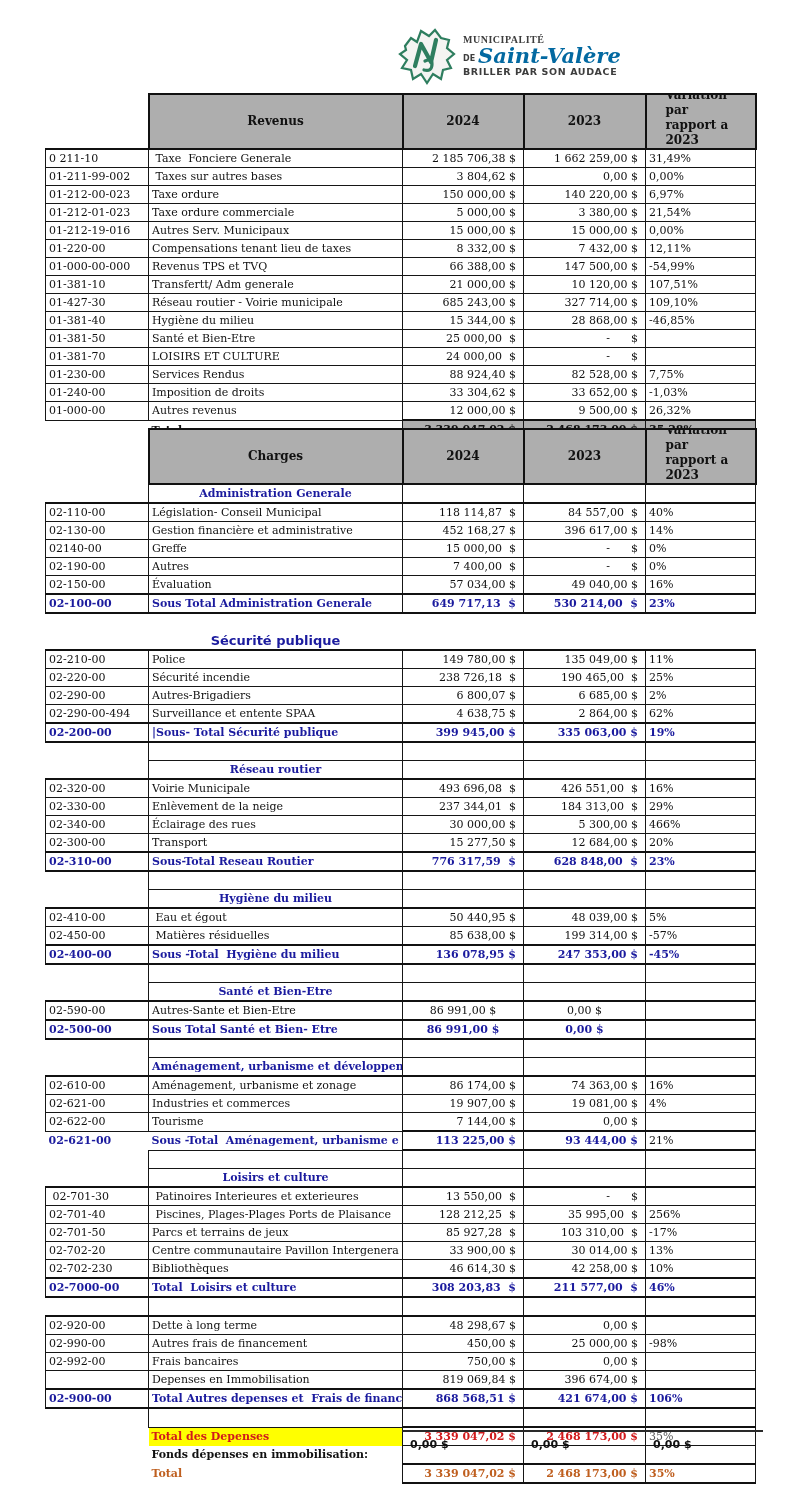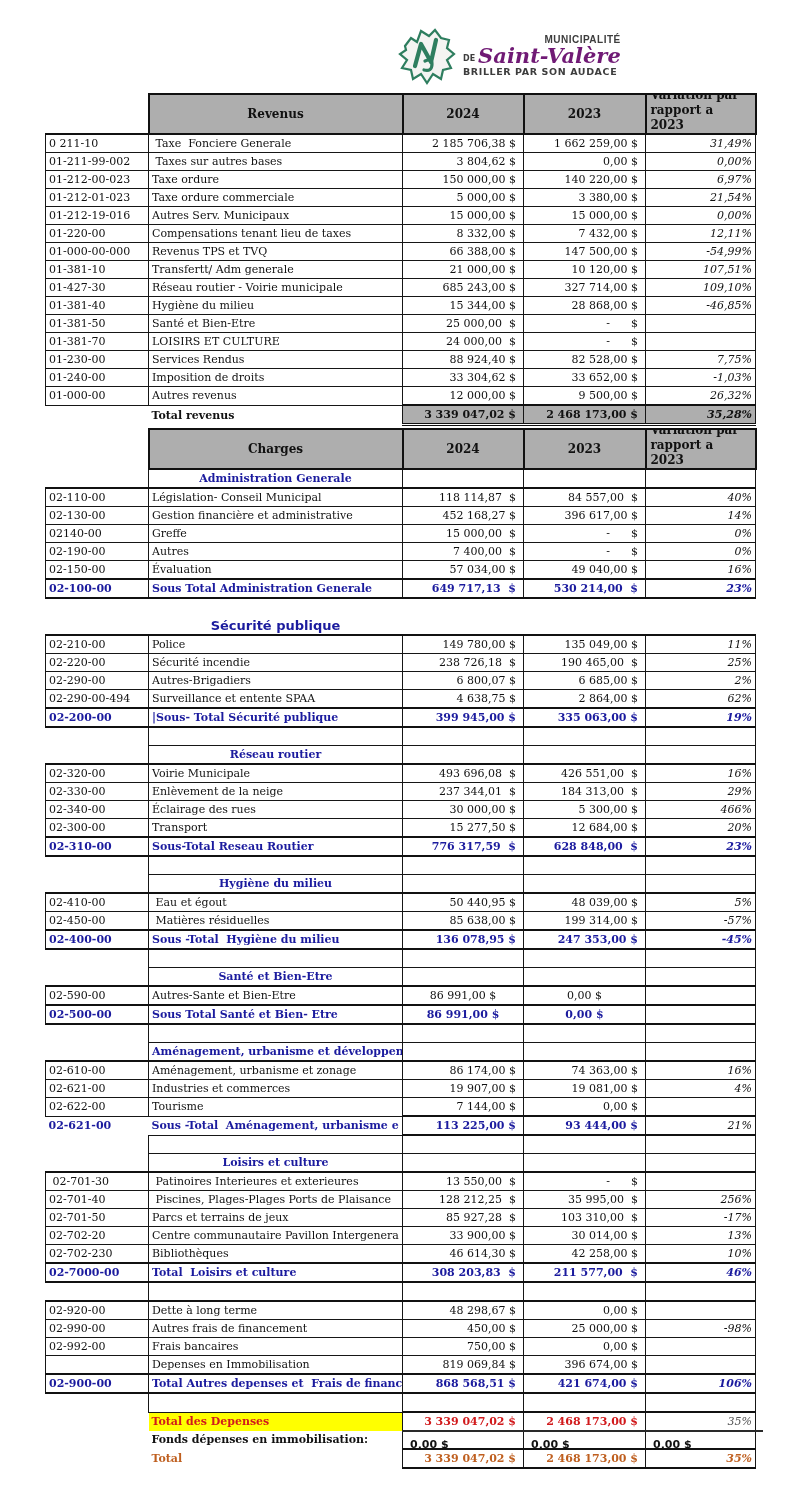--- a/index.html
+++ b/index.html
@@ -2,40 +2,40 @@
 <html><head>
 <meta charset="utf-8">
 <style>
   html,body { margin:0; padding:0; background:#ffffff; }
   #page { position:relative; width:800px; height:1485px; background:#fff;
           font-family:"DejaVu Serif", serif; color:#111; overflow:hidden; }
 
   
   .logo { position:absolute; left:396px; top:26px; display:flex; align-items:center; gap:5px; }
   .logo-text { display:flex; flex-direction:column; line-height:1.05; }
-  .logo-l1 { font-family:Liberation Sans, sans-serif; font-size:10px; font-weight:bold; color:#3d3d3d; letter-spacing:0.5px;text-align:right; }
+  .logo-l1 { font-family:Liberation Serif, serif; font-size:10px; font-weight:bold; color:#3d3d3d; letter-spacing:0.5px; }
   .logo-l2 { display:flex; align-items:flex-end; gap:3px; }
   .logo-de { font-family:"DejaVu Sans", sans-serif; font-size:8px; font-weight:bold; color:#3d3d3d; margin-bottom:4px; }
-  .logo-name { font-family:"DejaVu Serif", serif; font-style:italic; font-weight:bold; font-size:21px; color:#701a75; }
+  .logo-name { font-family:"DejaVu Serif", serif; font-style:italic; font-weight:bold; font-size:21px; color:#0369a1; }
   .logo-l3 { font-family:"DejaVu Sans", sans-serif; font-size:9.5px; font-weight:bold; color:#3d3d3d; letter-spacing:0.6px; }
 
   
   table.fin { border-collapse:collapse; table-layout:fixed; width:710px; }
   #revenus-table { position:absolute; left:45px; top:93px; }
   #charges-table { position:absolute; left:45px; top:428px; }
   td { border:1px solid #161616; height:17px; padding:0 3px; font-size:11px; line-height:13px;
        overflow:hidden; white-space:pre; vertical-align:middle; }
   td.nb { border:none; background:transparent; }
   td.money { text-align:right; padding-right:7px; }
-  td.pct { text-align:right;font-style:italic; }
+  td.pct { text-align:left; }
   td.gray { background:#aeaeae; }
   td.hdr { font-weight:bold; text-align:center; font-size:12px; border:2px solid #111; }
   tr.hrow td { height:33px; }
   tr.gaprow td { height:18px; }
-  td.varhd { position:relative; text-align:left; padding:0 4px; }
+  td.varhd { position:relative; text-align:left; padding:0 19px; }
   .varhd-in { margin-top:-7px; line-height:15px; font-weight:bold; font-size:12px; white-space:normal; }
   .blue { color:#1b1b9e; font-weight:bold; }
   td.bold { font-weight:bold; }
   td.tt { border-top:2px solid #111; }
   td.bb2 { border-bottom:2px solid #111; }
   td.dbl { border-bottom:3px double #111; }
   td.stitle { text-align:center; }
   td.sans, .sans { font-family:"DejaVu Sans", sans-serif; font-size:13px; }
   td.cmid { text-align:center; }
   td.ylw { background:#ffff00; color:#d11a1c; font-weight:bold; border:none; }

